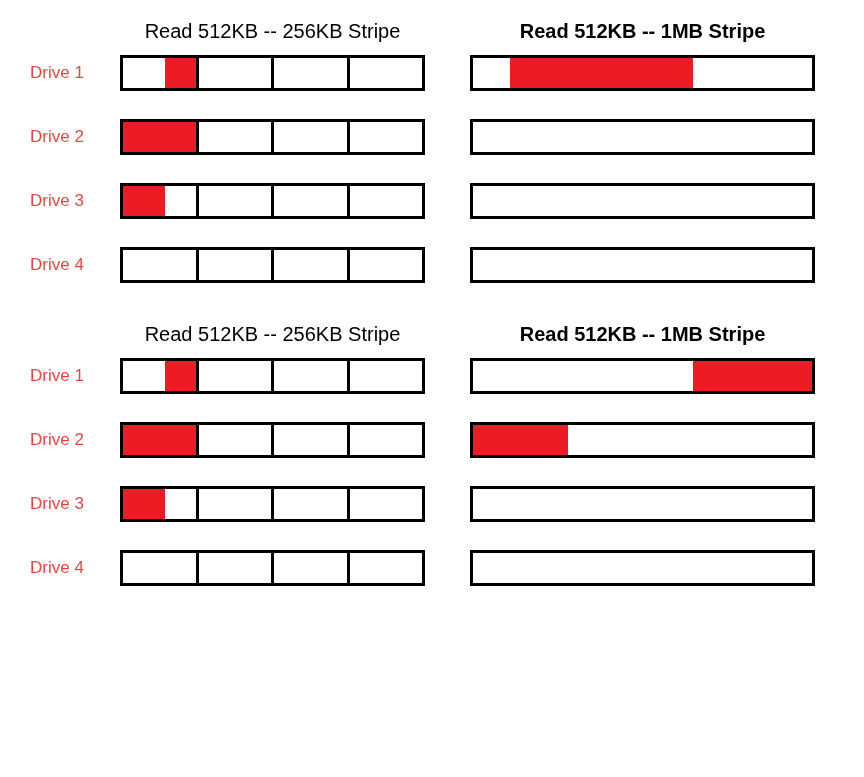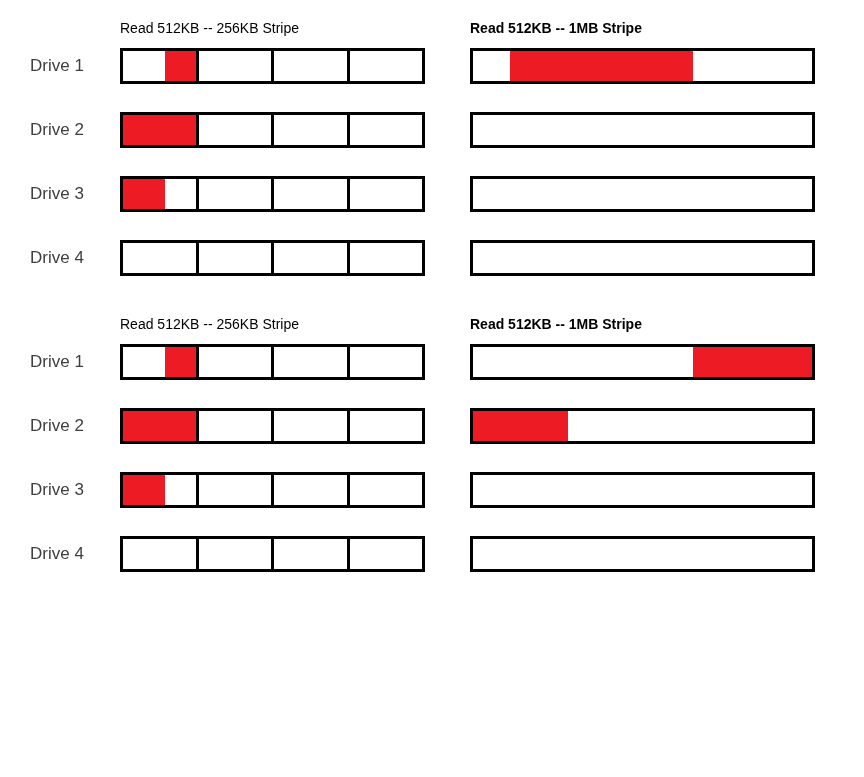--- a/index.html
+++ b/index.html
@@ -1,23 +1,23 @@
 <!DOCTYPE html>
 <html><head>
   <meta charset="utf-8">
   <style>
     * { box-sizing: border-box; margin: 0; padding: 0; }
     body { font-family: Arial, sans-serif; background: #fff; padding: 20px 10px; }
     .block { margin-bottom: 40px; }
     .titles { display: flex; margin-left: 110px; margin-bottom: 12px; }
-    .title { flex: 1; text-align: left; font-size: 14px; color: #000; }
+    .title { flex: 1; text-align: center; font-size: 20px; color: #000; }
     .title-left { width: 305px; flex: none; margin-right: 45px; }
     .title-right { width: 345px; flex: none; font-weight: bold; }
     .row { display: flex; align-items: center; margin-bottom: 28px; }
-    .label { width: 110px; font-size: 17px; color: #404040; padding-left: 20px; }
+    .label { width: 110px; font-size: 17px; color: #ef4444; padding-left: 20px; }
     .bar { border: 3px solid #000; height: 36px; position: relative; background: #fff; }
     .bar-left { width: 305px; margin-right: 45px; }
     .bar-right { width: 345px; }
     .segs { position: absolute; inset: 0; display: flex; }
     .seg { flex: 1; border-right: 3px solid #000; }
     .seg:last-child { border-right: none; }
     .fill { position: absolute; top: 0; bottom: 0; background: #ED1C24; }
   </style>
 </head>
 <body>

